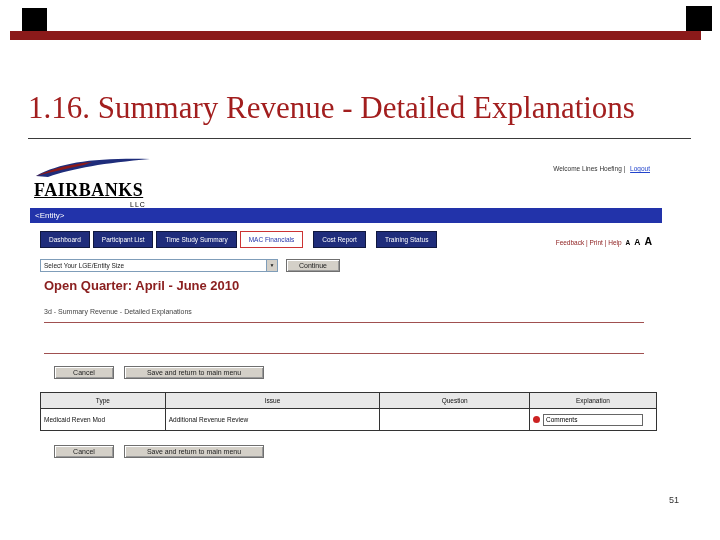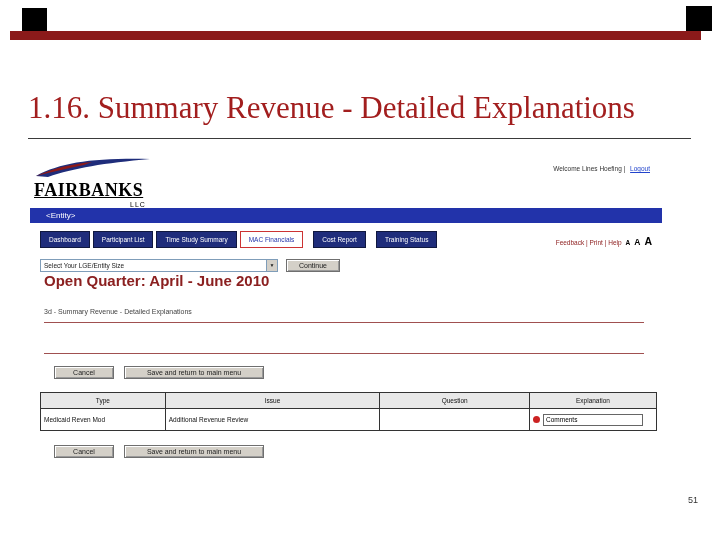--- a/index.html
+++ b/index.html
@@ -10,35 +10,35 @@
 
   
   .deco-black-left  { position:absolute; left:22px;  top:8px;  width:25px; height:28px; background:#000; }
   .deco-bar         { position:absolute; left:10px;  top:31px; width:691px; height:9px; background:var(--maroon,#8B1A1A); }
   .deco-black-right { position:absolute; left:686px; top:6px;  width:26px; height:25px; background:#000; }
 
   .slide-title { position:absolute; left:28px; top:90px; width:670px;
                  font-family:"Liberation Serif", serif; font-size:31px; color:var(--title_red,#A21E1E); }
   .title-rule  { position:absolute; left:28px; top:138px; width:663px; height:1px; background:#3a3a3a; }
 
-  .page-number { position:absolute; left:688px; top:495px; font-size:9px; color:#333; }
+  .page-number { position:absolute; left:669px; top:495px; font-size:9px; color:#333; }
 
   
   .shot { position:absolute; left:30px; top:150px; width:632px; height:315px; background:#fff; }
 
   .logo { position:absolute; left:4px; top:6px; width:150px; height:54px; }
   .logo-name { font-family:"Liberation Serif", serif; font-weight:bold; font-size:18px;
                letter-spacing:0.5px; color:#000; margin-top:-2px;text-decoration:underline; }
   .logo-llc  { font-size:7px; color:#000; margin-left:96px; letter-spacing:1px; }
 
   .welcome { position:absolute; right:12px; top:15px; font-size:6.5px; color:#333; }
   .welcome .logout { color:var(--link_blue,#2244CC); text-decoration:underline; margin-left:3px; cursor:pointer; }
 
   .entity-bar { position:absolute; left:0; top:58px; width:632px; height:15px;
-                background:var(--blue,#2233AA); color:#fff; font-size:8px; line-height:15px; padding-left:16px; }
+                background:var(--blue,#2233AA); color:#fff; font-size:8px; line-height:15px; padding-left:5px; }
 
   .nav-row { position:absolute; left:10px; top:81px; display:flex; gap:3px; height:17px; }
   .nav-btn { background:var(--navy,#1F2D7B); color:#fff; font-size:6.5px; line-height:15px;
              padding:0 8px; border:1px solid #10183f; white-space:nowrap; cursor:pointer; }
   .nav-btn.active { background:#fff; color:var(--blue,#2233AA); border:1px solid #C33; }
   .nav-btn.gapped { margin-left:7px; }
 
   .utility { position:absolute; right:10px; top:85px; display:flex; align-items:baseline; gap:4px;
              font-size:6.5px; color:var(--maroon,#8B1A1A); }
   .utility .fs-a { color:#000; font-weight:bold; cursor:pointer; }
@@ -48,21 +48,21 @@
   .lge-select { position:relative; width:238px; height:13px; background:#fff; border:1px solid #7F9DB9;
                 font-size:6.5px; line-height:11px; padding-left:3px; color:#222; cursor:pointer; }
   .lge-arrow  { position:absolute; right:0; top:0; width:11px; height:11px; background:var(--button_grey,#D4D0C8);
                 border-left:1px solid #7F9DB9; font-size:5px; text-align:center; line-height:11px; color:#222; }
 
   .btn-grey { background:var(--button_grey,#D4D0C8); border:1px solid #6f6f6f; color:#222;
               font-size:7px; text-align:center; line-height:11px; height:13px; cursor:pointer;
               box-shadow: inset 1px 1px 0 #fff, inset -1px -1px 0 #9a9a9a; }
   .btn-continue { width:54px; }
 
-  .quarter { position:absolute; left:14px; top:122px; font-size:15px; font-weight:bold; color:#8B2020; }
+  .quarter { position:absolute; left:14px; top:128px; font-size:13px; font-weight:bold; color:#8B2020; }
 
   .section-label { position:absolute; left:14px; top:158px; font-size:7px; color:#444; }
   .rule-red { position:absolute; height:1px; background:#A05050; left:14px; width:600px; }
   .rule-red-1 { top:172px; } .rule-red-2 { top:203px; }
 
   .alert-row { position:absolute; left:18px; top:180px; height:12px; display:flex; align-items:center; gap:5px; }
   .stop-badge { width:22px; height:10px; background:var(--alert_red,#CC2222); color:#fff; font-size:5.5px;
                 font-weight:bold; text-align:center; line-height:10px; border-radius:2px; }
   .alert-msg { font-size:8px; color:var(--alert_red,#CC2222); }
 

